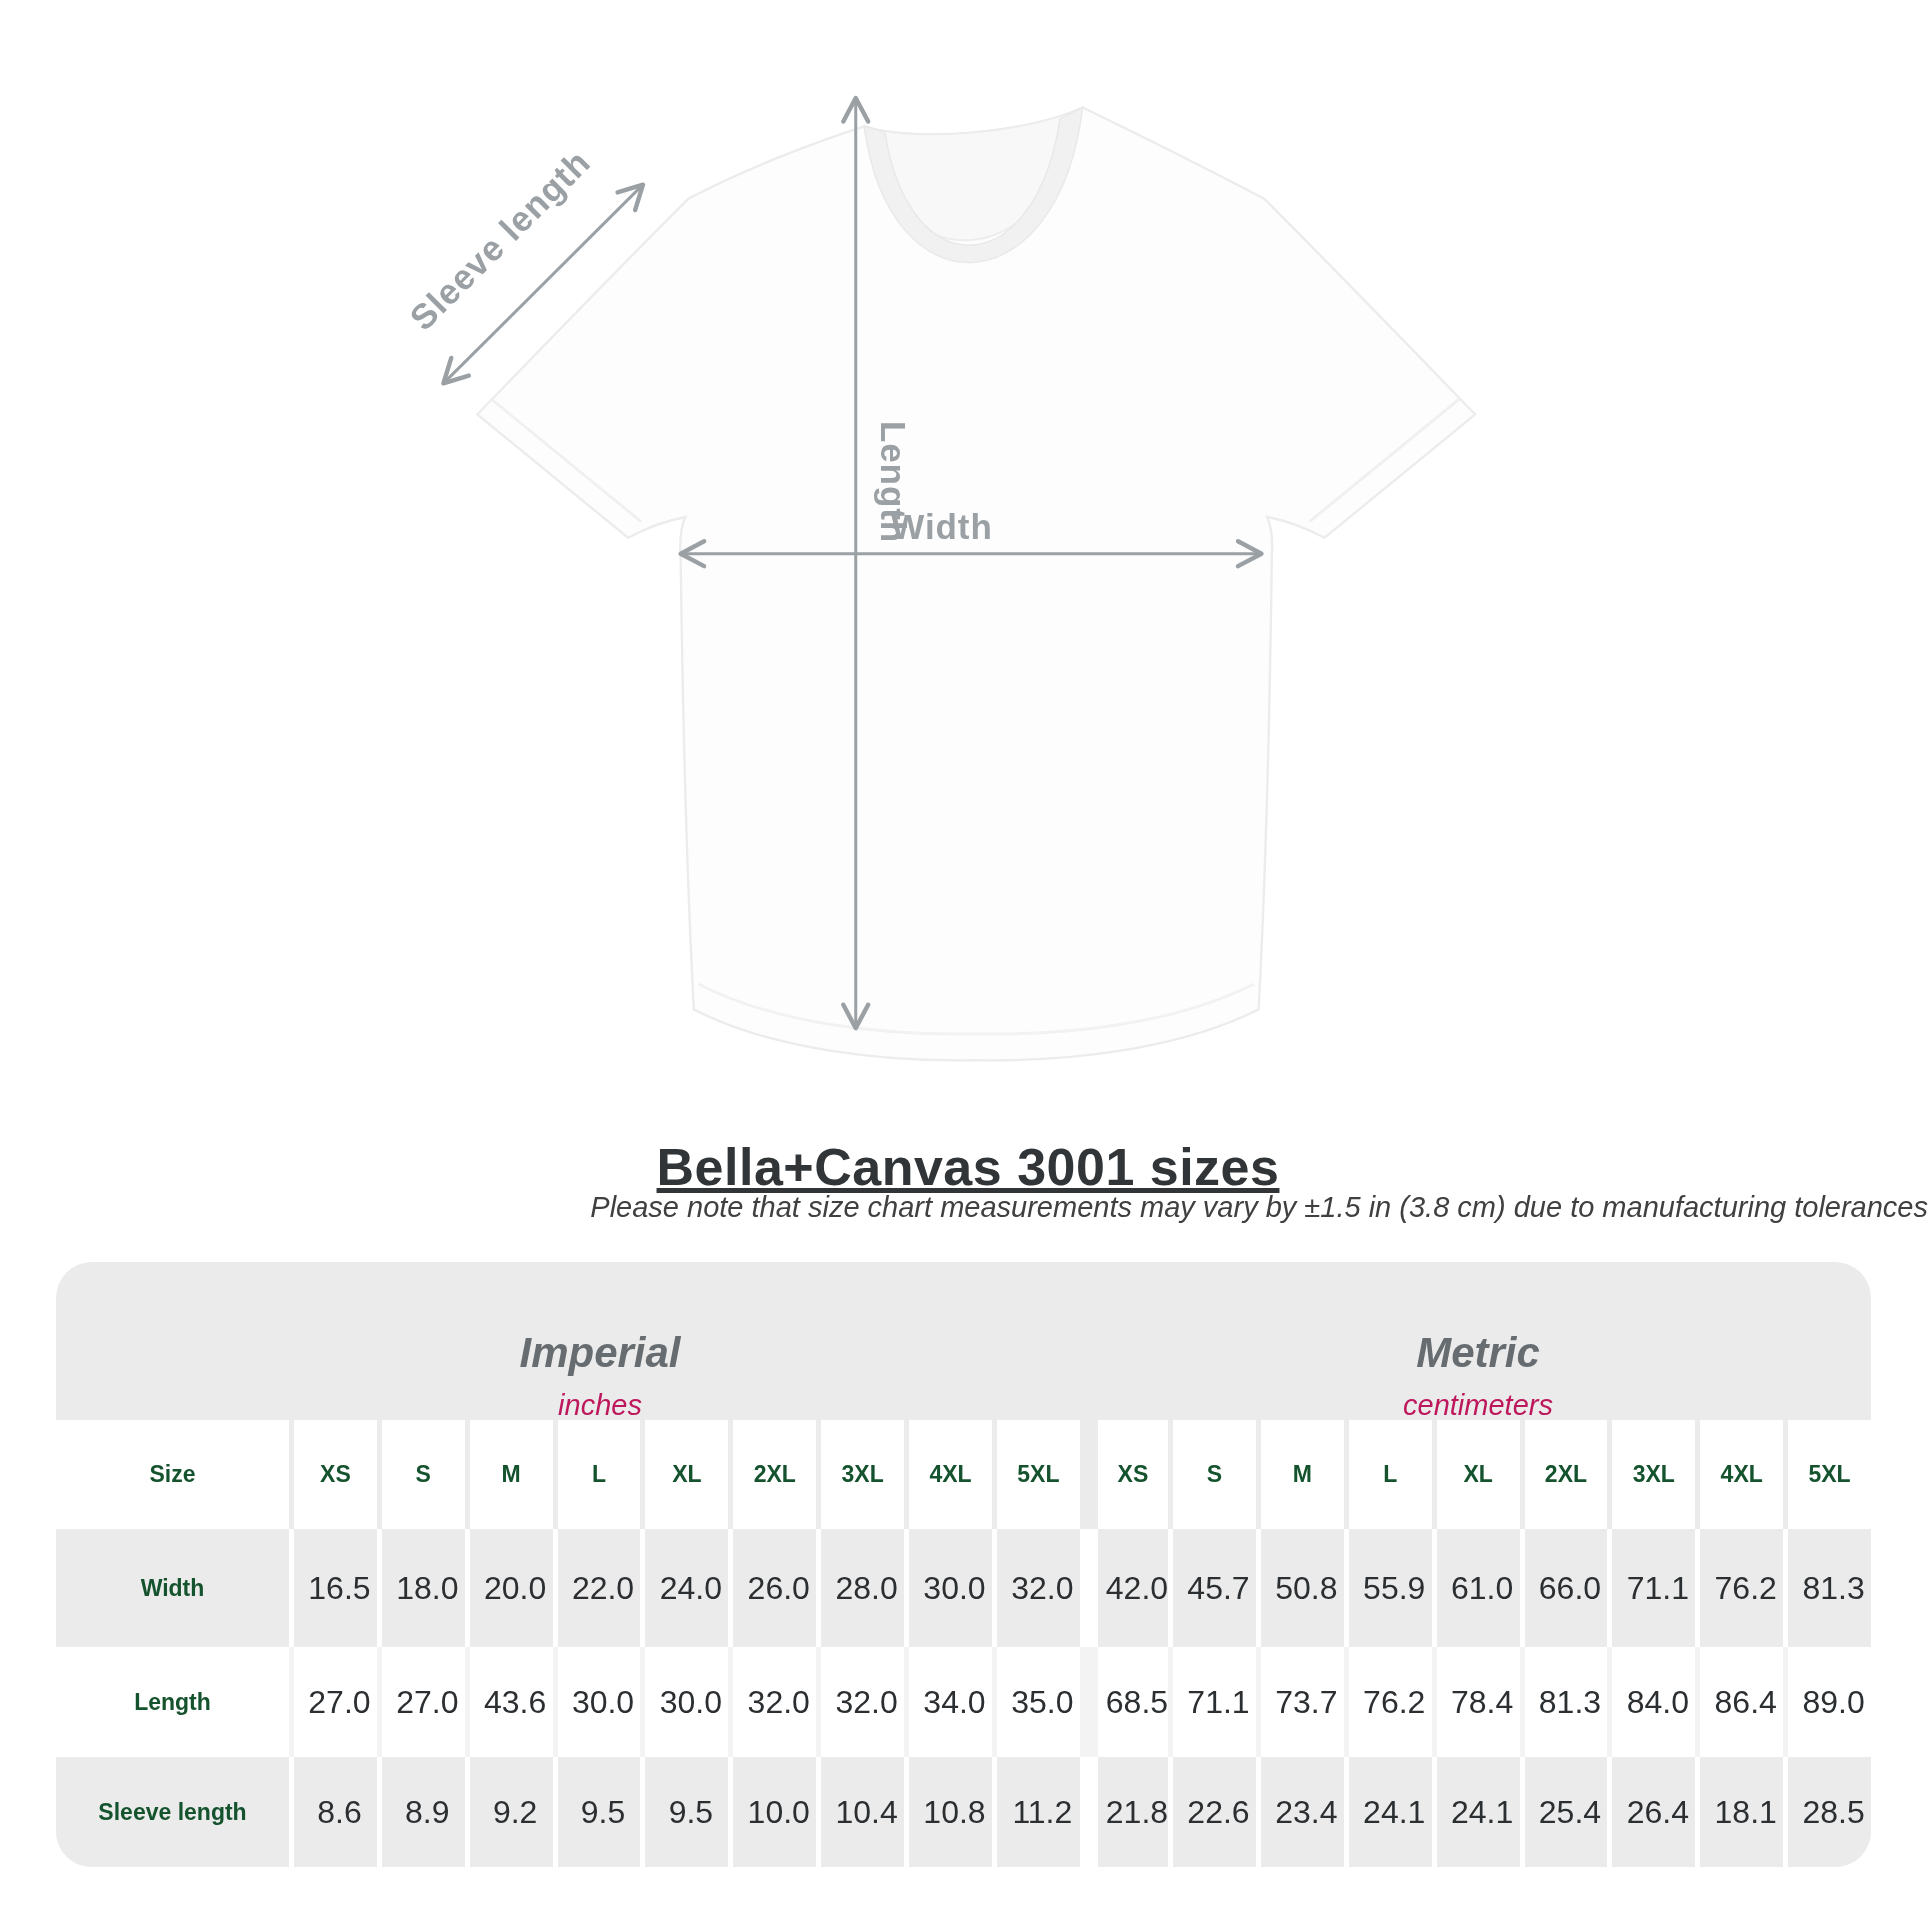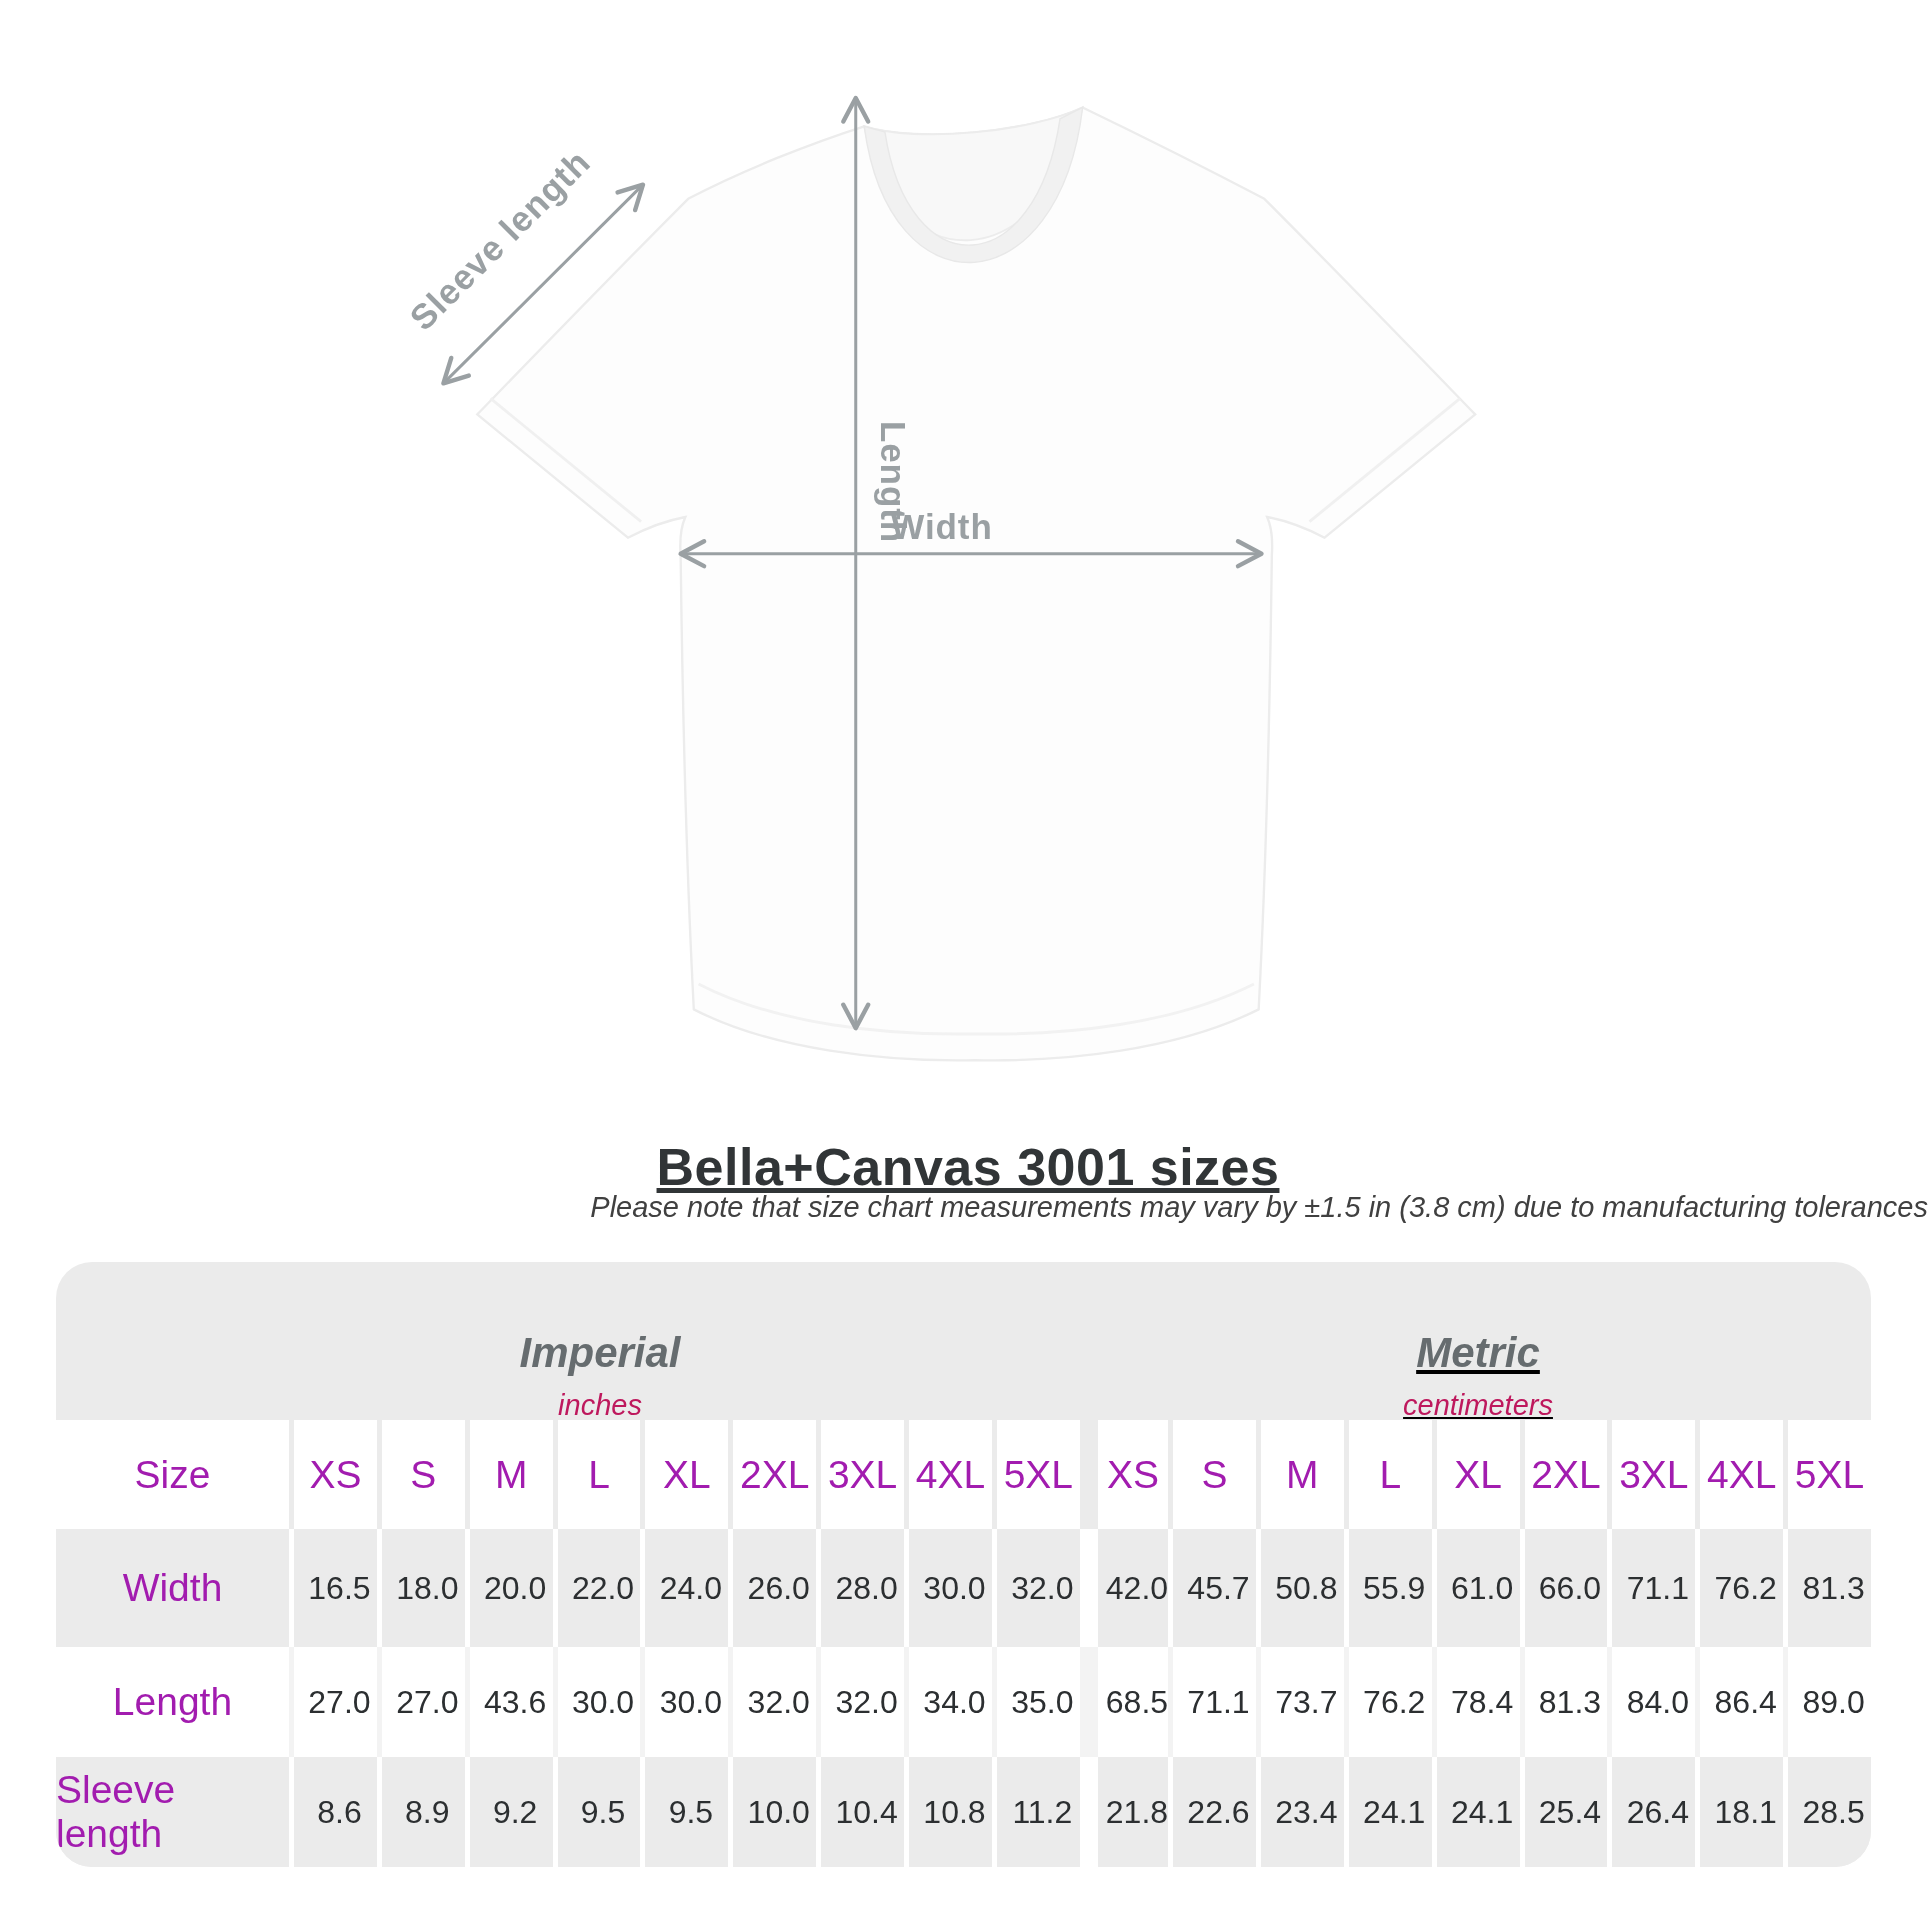--- a/index.html
+++ b/index.html
@@ -28,34 +28,34 @@
   
   #size-table{
     position:absolute;left:56px;top:1262px;width:1815px;height:605px;
     background:#ebebeb;border-radius:36px;overflow:hidden;
   }
   .section-band{position:absolute;left:0;top:0;width:100%;height:158px;}
   .section{position:absolute;top:0;transform:translateX(-50%);text-align:center;margin-top:31px;}
   .sec-title{font-size:42px;font-weight:bold;font-style:italic;color:#666c6f;margin-top:36px;}
   .sec-unit{font-size:29px;font-style:italic;color:#be185d;margin-top:12.2px;}
   #section-imperial{left:544px;}
-  #section-metric{left:1422px;text-decoration:underline;}
+  #section-metric{left:1422px;}
   #size-grid{
     position:absolute;left:0;top:158px;width:100%;
     display:grid;
     grid-template-columns:233px repeat(18,1fr);
     grid-template-rows:109px 118px 110px 110px;
   }
   .c{display:flex;align-items:center;justify-content:center;box-sizing:border-box;}
   .r-head{background:#ffffff;border-left:5.6px solid #ebebeb;}
   .r-gray{background:#ebebeb;border-left:5.6px solid #ffffff;}
   .r-white2{background:#ffffff;border-left:5.6px solid #f3f3f3;}
   .first{border-left:none !important;}
   .sec{border-left-width:18px !important;}
-  .hdr,.lbl{font-weight:normal;color:#a21caf;font-size:39px;}
+  .hdr,.lbl{font-weight:bold;color:#14532d;font-size:23px;}
   .val{color:#2c2f31;font-size:32px;padding-left:8px;}
 </style>
 </head>
 <body>
 
 <div id="canvas">
 
   <svg id="figure-svg" viewBox="0 0 2048 1200" xmlns="http://www.w3.org/2000/svg">
     <defs>
       <marker id="ah" viewBox="0 0 24 24" refX="21" refY="12" markerWidth="11" markerHeight="11" orient="auto-start-reverse">

